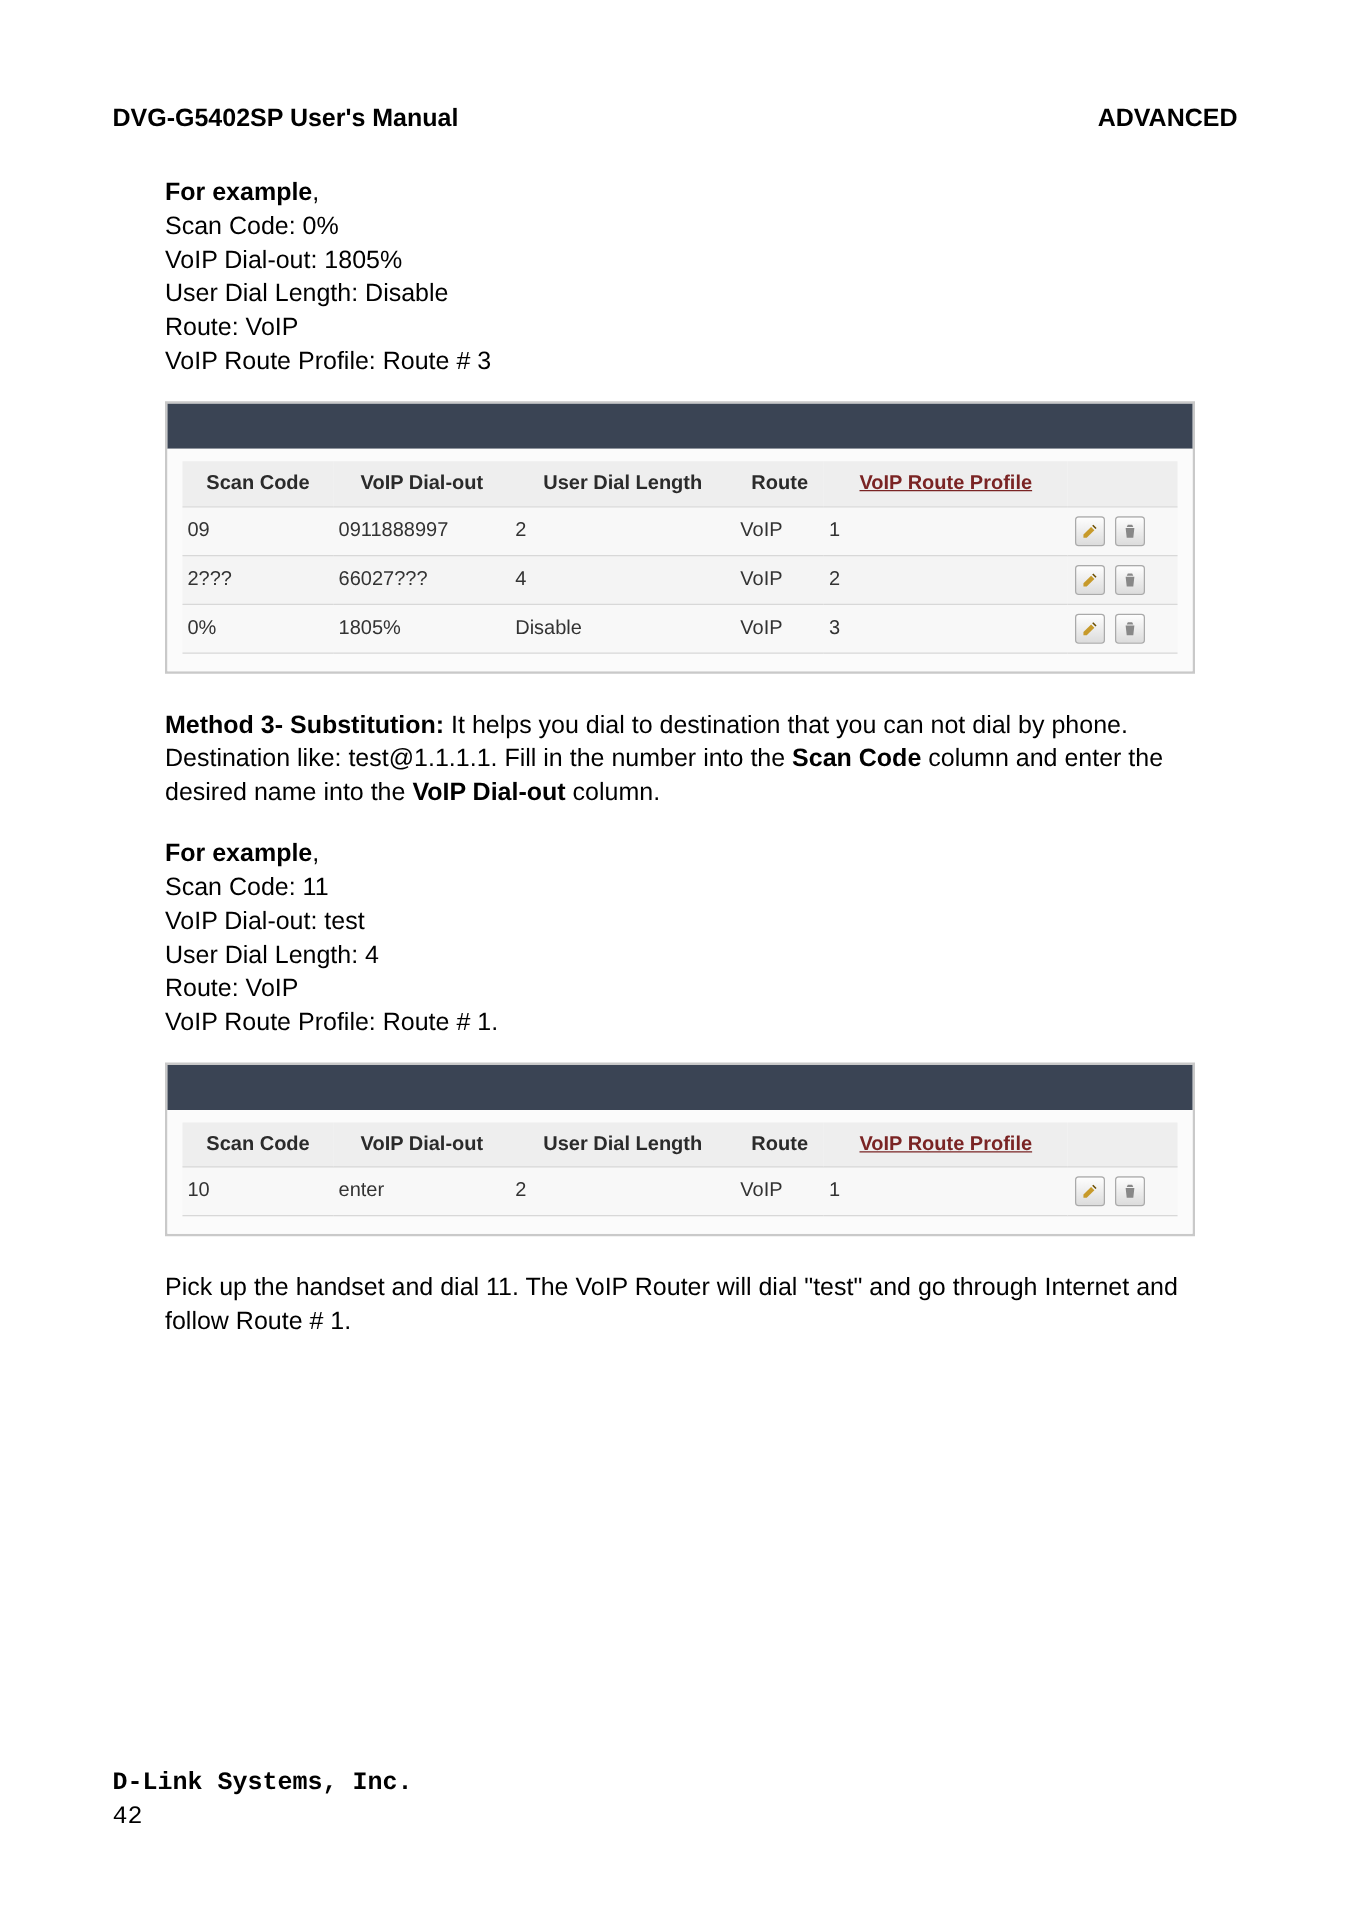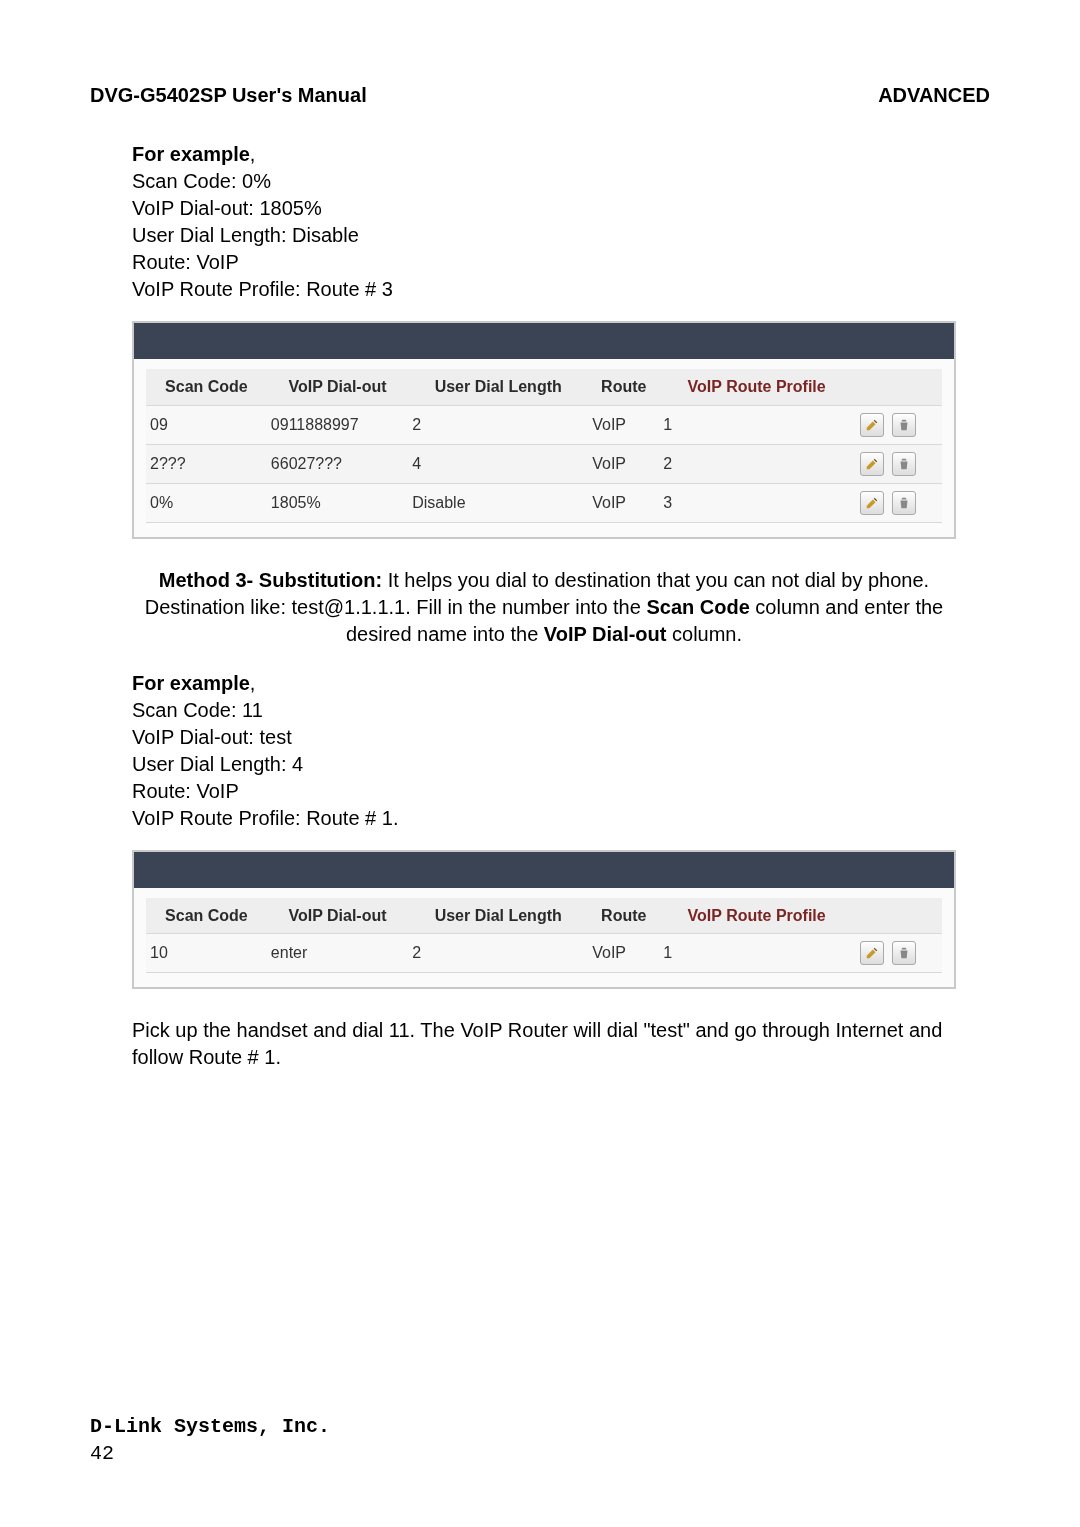--- a/index.html
+++ b/index.html
@@ -59,20 +59,21 @@
   table.cfg th {
     background: #eeeeee;
     font-weight: bold;
     color: #2b2b2b;
     padding: 7px 4px;
     border-bottom: 1px solid #d8d8d8;
     text-align: center;
   }
   table.cfg th.link {
     color: #7a2424;
+    text-decoration: underline;
     font-weight: bold;
   }
   table.cfg td {
     background: #f4f4f4;
     text-align: left;
     padding: 7px 4px;
     border-bottom: 1px solid #d8d8d8;
     color: #333;
   }
   table.cfg tr:nth-child(even) td { background: #f8f8f8; }
@@ -189,21 +190,21 @@
                     </svg>
               </span>
             </td>
           </tr>
         </tbody>
           </table>
       </div>
     </div>
 
 
-    <p class="para" style="margin-bottom:22px;text-align:center;">
+    <p class="para" style="margin-bottom:22px;">
       <span class="bold">Method 3- Substitution:</span><span> It helps you dial to destination that you can not dial by phone. Destination like: test@1.1.1.1. Fill in the number into the </span><span class="bold">Scan Code</span><span> column and enter the desired name into the </span><span class="bold">VoIP Dial-out</span><span> column.</span>
     </p>
 
     <p class="para">
       <span class="bold">For example</span><span>,</span><br>
       <span>Scan Code: 11</span><br>
       <span>VoIP Dial-out: test</span><br>
       <span>User Dial Length: 4</span><br>
       <span>Route: VoIP</span><br>
       <span>VoIP Route Profile: Route # 1.</span>

